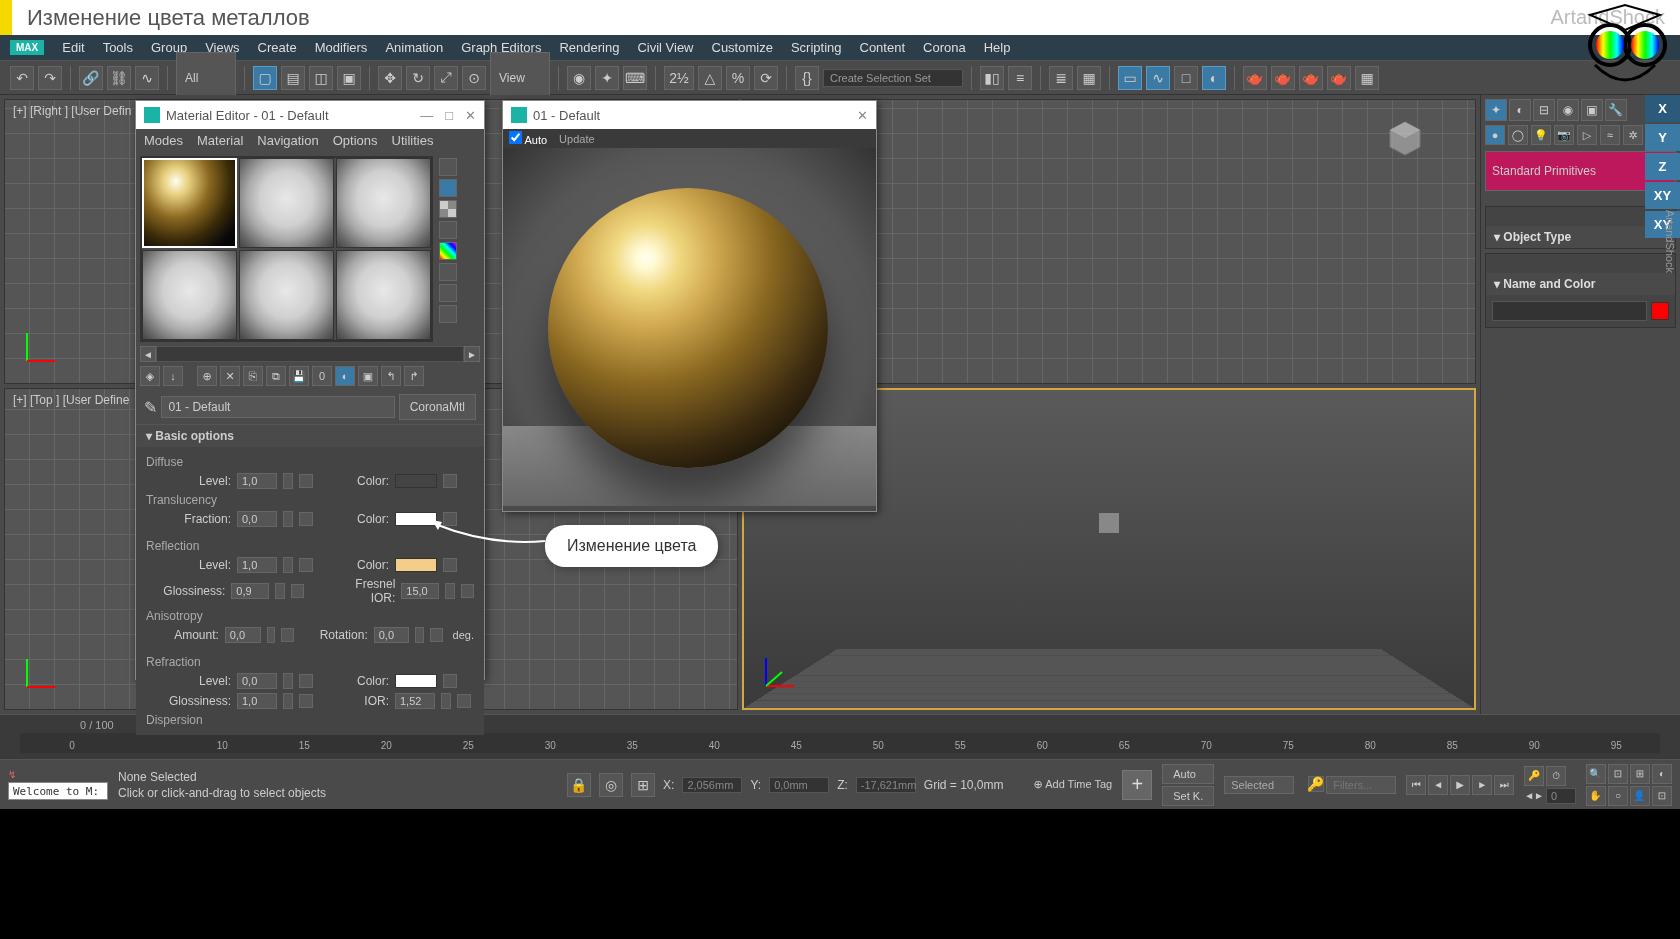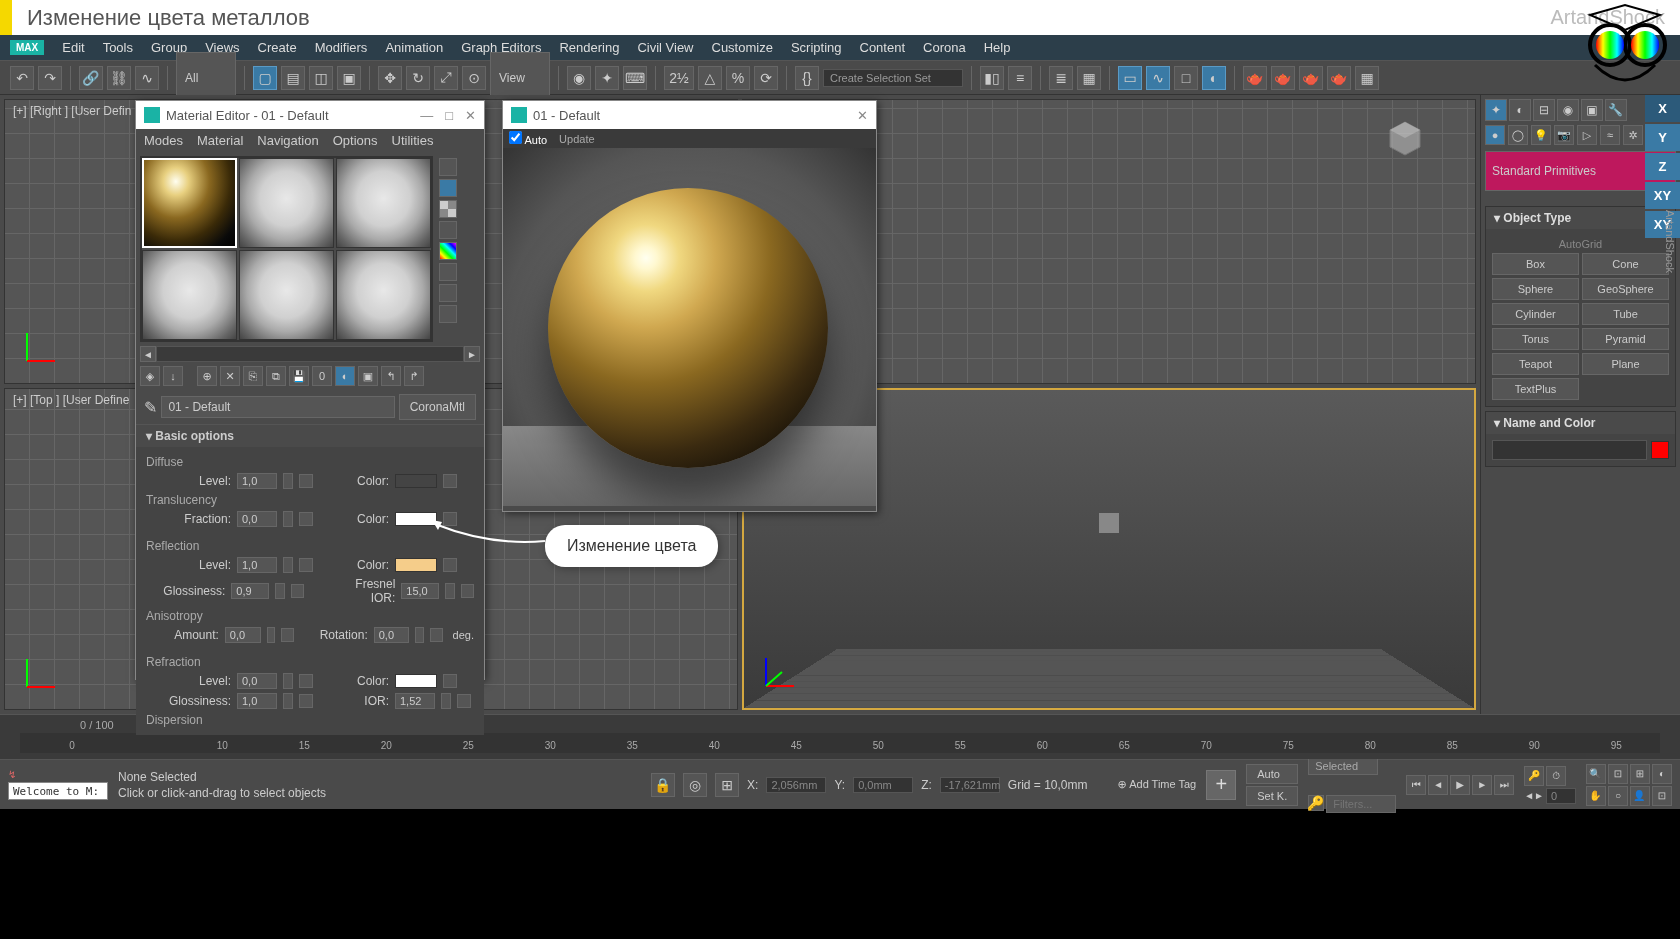--- a/index.html
+++ b/index.html
@@ -35,21 +35,21 @@
 
 .right-panel { width: 200px; background: #4a4a4a; border-left: 1px solid #333; padding: 4px; color: #ccc; font-size: 12px; }
 .rp-tabs { display: flex; gap: 2px; margin-bottom: 4px; }
 .rp-tab { width: 22px; height: 22px; background: #555; border: 1px solid #666; display: flex; align-items: center; justify-content: center; font-size: 12px; }
 .rp-tab.active { background: #3a7aa5; }
 .rp-icons { display: flex; gap: 3px; margin-bottom: 6px; }
 .rp-icon { width: 20px; height: 20px; background: #555; border: 1px solid #666; color: #ccc; display: flex; align-items: center; justify-content: center; font-size: 11px; }
 .rp-icon.active { background: #3a7aa5; }
 .rp-dropdown { width: 100%; background: #be185d; color: #ccc; padding: 12px 6px; font-size: 12px; border: 1px solid #666; margin-bottom: 15px; }
 .rp-rollout { background: #444; border: 1px solid #333; margin-bottom: 4px; }
-.rp-rollout-hdr { background: #4a4a4a; padding: 4px 8px; font-size: 12px; font-weight: bold; color: #ddd; cursor: pointer; }
+.rp-rollout-hdr { background: #4a4a4a; padding: 4px 8px; font-size: 12px; font-weight: bold; color: #ddd; cursor: pointer; margin-top: 19px; }
 .rp-rollout-body { padding: 6px; }
 .rp-checkbox-row { color: #888; font-size: 11px; text-align: center; padding: 3px; }
 .obj-btns { display: grid; grid-template-columns: 1fr 1fr; gap: 3px; }
 .obj-btn { background: #555; color: #ccc; padding: 4px; font-size: 11px; text-align: center; border: 1px solid #666; cursor: pointer; }
 .color-swatch-rp { width: 18px; height: 18px; background: #f00; border: 1px solid #333; margin-left: auto; }
 .name-input-row { display: flex; gap: 4px; align-items: center; }
 .name-input { flex: 1; background: #333; border: 1px solid #555; height: 20px; }
 
 .far-right-tabs { position: absolute; right: 0; top: 95px; width: 35px; display: flex; flex-direction: column; gap: 2px; z-index: 5; }
 .fr-tab { background: #3a7aa5; color: #fff; padding: 6px 4px; font-size: 13px; font-weight: bold; text-align: center; cursor: pointer; }
@@ -271,36 +271,20 @@
       <div class="rp-icon">◯</div>
       <div class="rp-icon">💡</div>
       <div class="rp-icon">📷</div>
       <div class="rp-icon">▷</div>
       <div class="rp-icon">≈</div>
       <div class="rp-icon">✲</div>
     </div>
     <div class="rp-dropdown">Standard Primitives</div>
     <div class="rp-rollout">
       <div class="rp-rollout-hdr">▾ <span>Object Type</span></div>
-      <div class="rp-rollout-body">
-        <div class="rp-checkbox-row">AutoGrid</div>
-        <div class="obj-btns">
-          <div class="obj-btn">Box</div>
-          <div class="obj-btn">Cone</div>
-          <div class="obj-btn">Sphere</div>
-          <div class="obj-btn">GeoSphere</div>
-          <div class="obj-btn">Cylinder</div>
-          <div class="obj-btn">Tube</div>
-          <div class="obj-btn">Torus</div>
-          <div class="obj-btn">Pyramid</div>
-          <div class="obj-btn">Teapot</div>
-          <div class="obj-btn">Plane</div>
-          <div class="obj-btn">TextPlus</div>
-        </div>
-      </div>
     </div>
     <div class="rp-rollout">
       <div class="rp-rollout-hdr">▾ <span>Name and Color</span></div>
       <div class="rp-rollout-body">
         <div class="name-input-row">
           <div class="name-input"></div>
           <div class="color-swatch-rp"></div>
         </div>
       </div>
     </div>
@@ -531,21 +515,21 @@
     <span>Grid = 10,0mm</span>
   </div>
   <div style="display:flex;flex-direction:column;gap:2px;align-items:flex-end;margin-left:20px">
     <span style="font-size:11px">⊕ <span>Add Time Tag</span></span>
   </div>
   <div class="big-plus">+</div>
   <div style="display:flex;flex-direction:column;gap:2px">
     <div class="status-btn">Auto</div>
     <div class="status-btn">Set K.</div>
   </div>
-  <div style="display:flex;flex-direction:column;gap:20px">
+  <div style="display:flex;flex-direction:row;gap:14px">
     <div class="filter-input">Selected</div>
     <div style="display:flex;gap:2px">
       <div class="tb-btn" style="width:16px;height:16px">🔑</div>
       <input class="filter-input" placeholder="Filters..." style="">
     </div>
   </div>
   <div class="transport">
     <div class="transport-btn">⏮</div>
     <div class="transport-btn">◄</div>
     <div class="transport-btn">▶</div>

